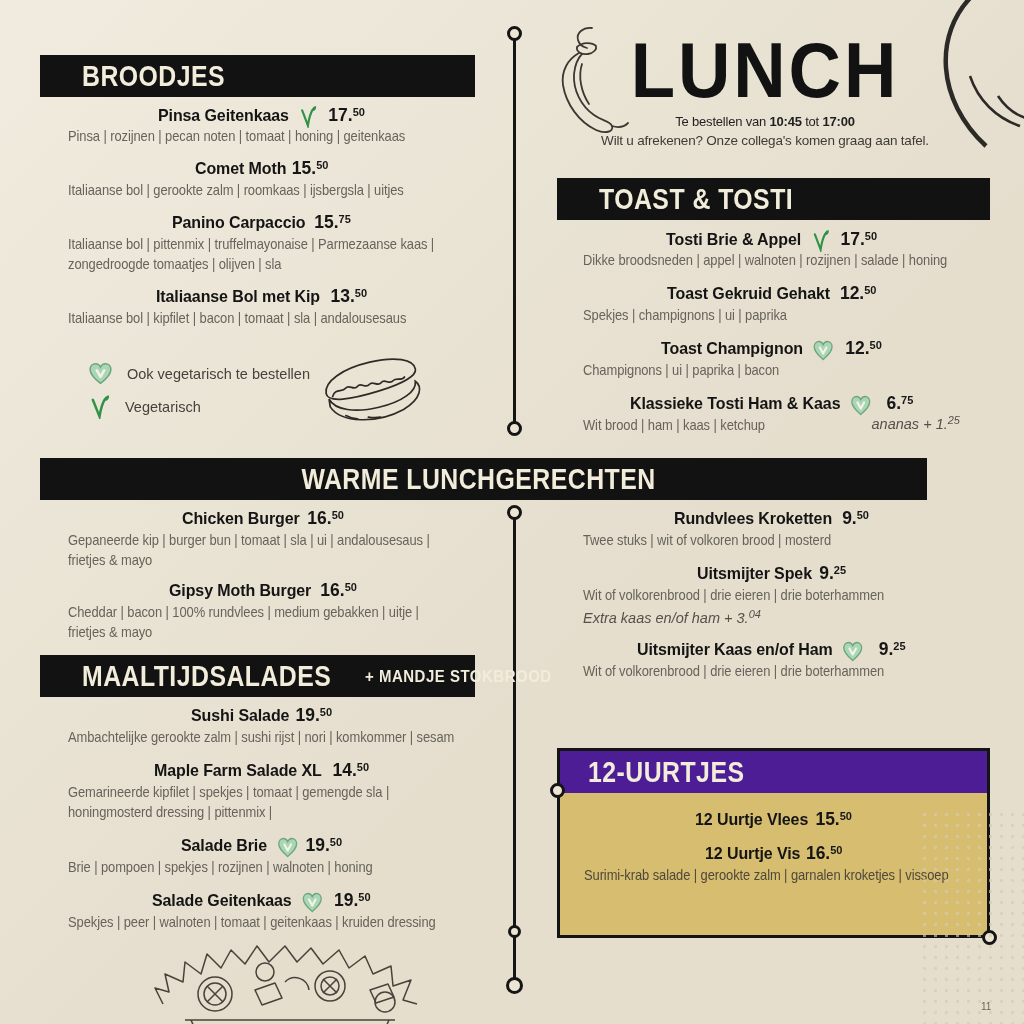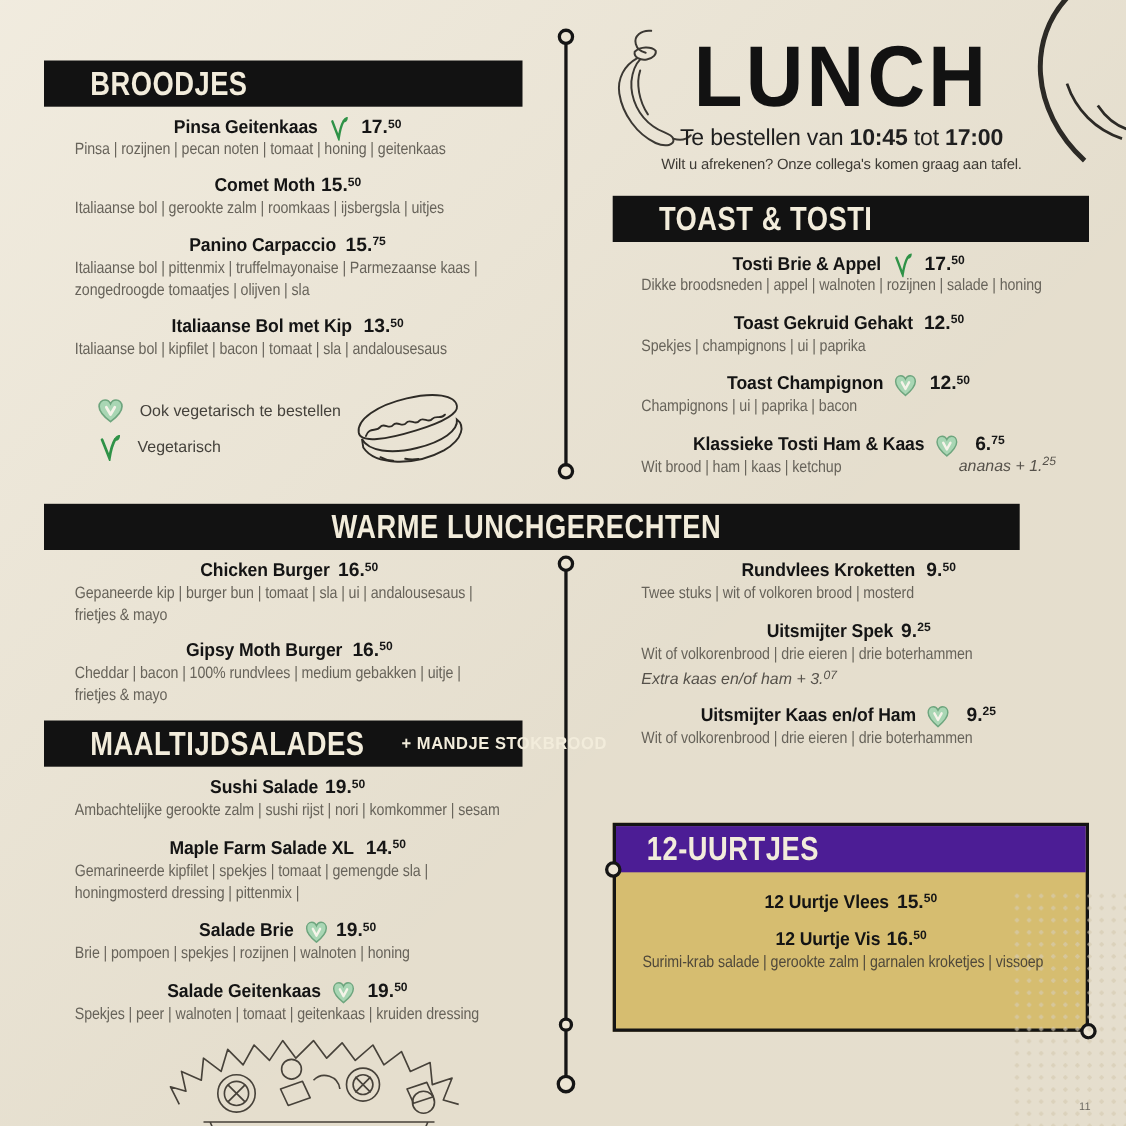--- a/index.html
+++ b/index.html
@@ -37,21 +37,21 @@
     font-size:15px;line-height:20px;color:#67635a;letter-spacing:-.1px;}
   .note{font-style:italic;color:#55514a;font-size:14.5px;white-space:nowrap;}
   .note-right{position:absolute;right:0;top:1px;}
   .note-left{display:block;margin-top:5px;}
   .gap13 .item{margin-bottom:13px;}
   .gap10 .item{margin-bottom:10px;}
   
   .lunch-head{position:absolute;left:540px;top:26px;width:450px;text-align:center;}
   .lunch-title{font-size:74px;font-weight:800;letter-spacing:3px;line-height:88px;
     display:inline-block;transform:scaleY(1.06) scaleX(.98);color:#121212;}
-  .lunch-sub{font-size:21px;color:#1f1f1f;margin-top:0px;letter-spacing:-.2px;}
+  .lunch-sub{font-size:13px;color:#1f1f1f;margin-top:0px;letter-spacing:-.2px;}
   .lunch-sub b{font-weight:700;}
   .lunch-note{font-size:13.5px;color:#3e3b35;margin-top:4px;letter-spacing:-.2px;}
   
   .legend{position:absolute;left:88px;top:362px;}
   .legend .lrow{display:flex;align-items:center;gap:14px;margin-bottom:9px;}
   .legend .ltxt{font-size:14.5px;color:#45423c;}
   
   .vline{position:absolute;left:513px;width:3px;background:#151515;}
   .node{position:absolute;border:3px solid #151515;border-radius:50%;background:#ece5d4;box-sizing:border-box;}
   
@@ -314,21 +314,21 @@
     <div class="item">
     <div class="row">
       <span class="lg">
         <span class="nm">Uitsmijter Spek</span>
 
       </span>
       <span class="pr"><span>9.</span><sup>25</sup></span>
     </div>
     <div class="descwrap">
       <span class="desc">Wit of volkorenbrood | drie eieren | drie boterhammen</span>
-      <span class="note note-left"><span>Extra kaas en/of ham + 3.</span><sup>07</sup></span>
+      <span class="note note-left"><span>Extra kaas en/of ham + 3.</span><sup>04</sup></span>
     </div>
   </div>
     <div class="item">
     <div class="row">
       <span class="lg">
         <span class="nm">Uitsmijter Kaas en/of Ham</span>
 
         <svg class="ic" width="23" height="21" viewBox="0 0 22 21">
           <path d="M11 19.5 C4.5 14.5 1.5 10.8 1.5 6.8 C1.5 3.6 3.8 1.5 6.5 1.5 C8.6 1.5 10.2 2.8 11 4.6 C11.8 2.8 13.4 1.5 15.5 1.5 C18.2 1.5 20.5 3.6 20.5 6.8 C20.5 10.8 17.5 14.5 11 19.5 Z" fill="#a9d6b4" stroke="#6ea57e" stroke-width="1.4"></path>
           <path d="M7.5 7.5 L11 13.5 L14.5 7.5" stroke="#f5f3e9" stroke-width="2.3" fill="none" stroke-linecap="round" stroke-linejoin="round"></path>

